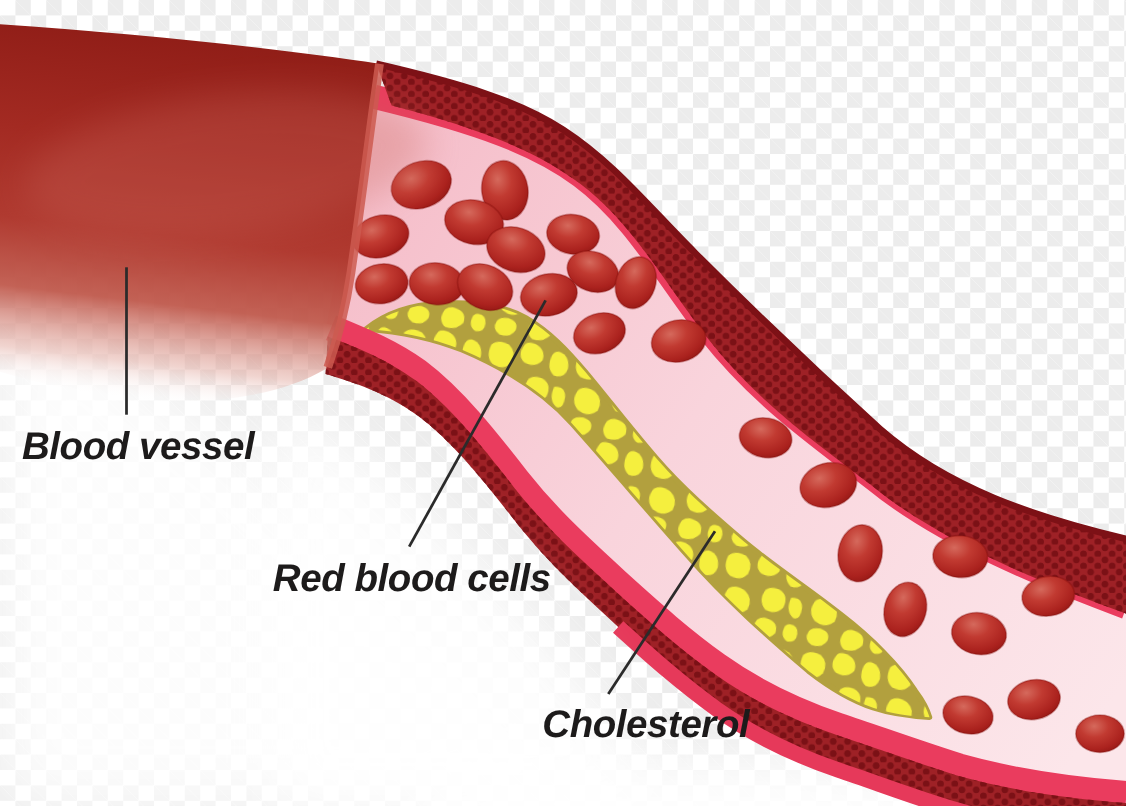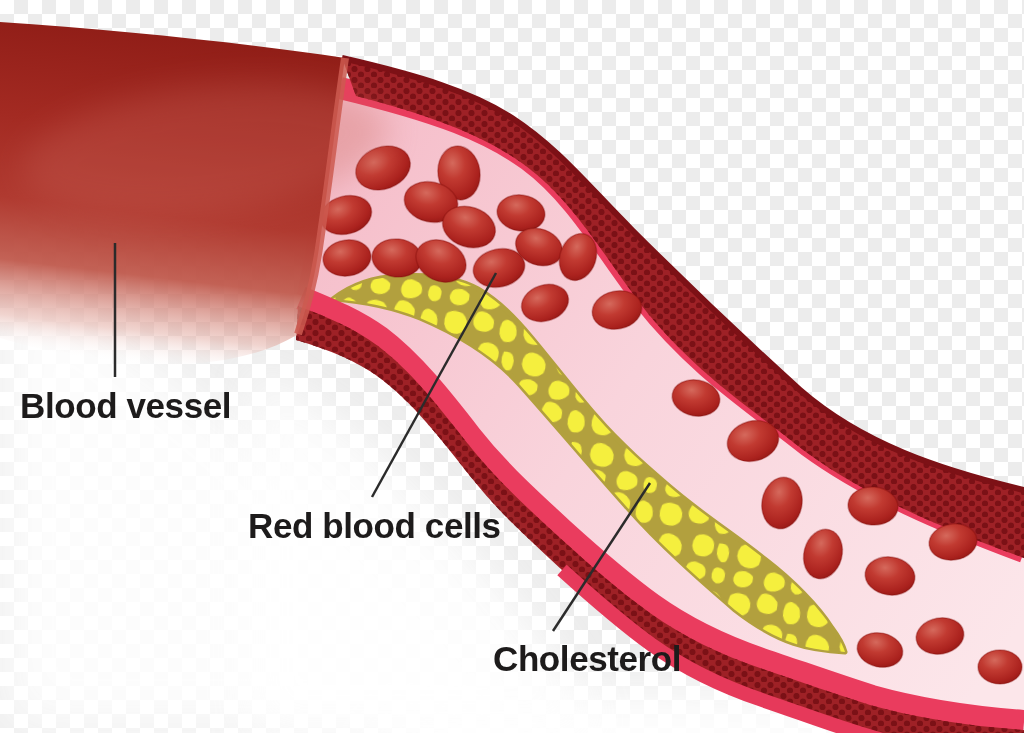--- a/index.html
+++ b/index.html
@@ -6,21 +6,21 @@
   body{
     width:1024px;height:733px;overflow:hidden;position:relative;
     background-color:#ffffff;
     background-image:
       linear-gradient(45deg,#ececec 25%,transparent 25%,transparent 75%,#ececec 75%),
       linear-gradient(45deg,#ececec 25%,transparent 25%,transparent 75%,#ececec 75%);
     background-size:28px 28px;
     background-position:0 0,14px 14px;
     font-family:"Liberation Sans", sans-serif;
   }
-  .stage{position:absolute;inset:0;width:1024px;height:721px;}
+  .stage{position:absolute;inset:0;width:1024px;height:721px;font-style:italic;}
   svg.diagram{position:absolute;left:0;top:0;}
   .label{
     position:absolute;
     color:#1d1b1b;
     font-size:35px;
     font-weight:600;
     letter-spacing:-0.4px;
     white-space:nowrap;
     line-height:1;
   }

